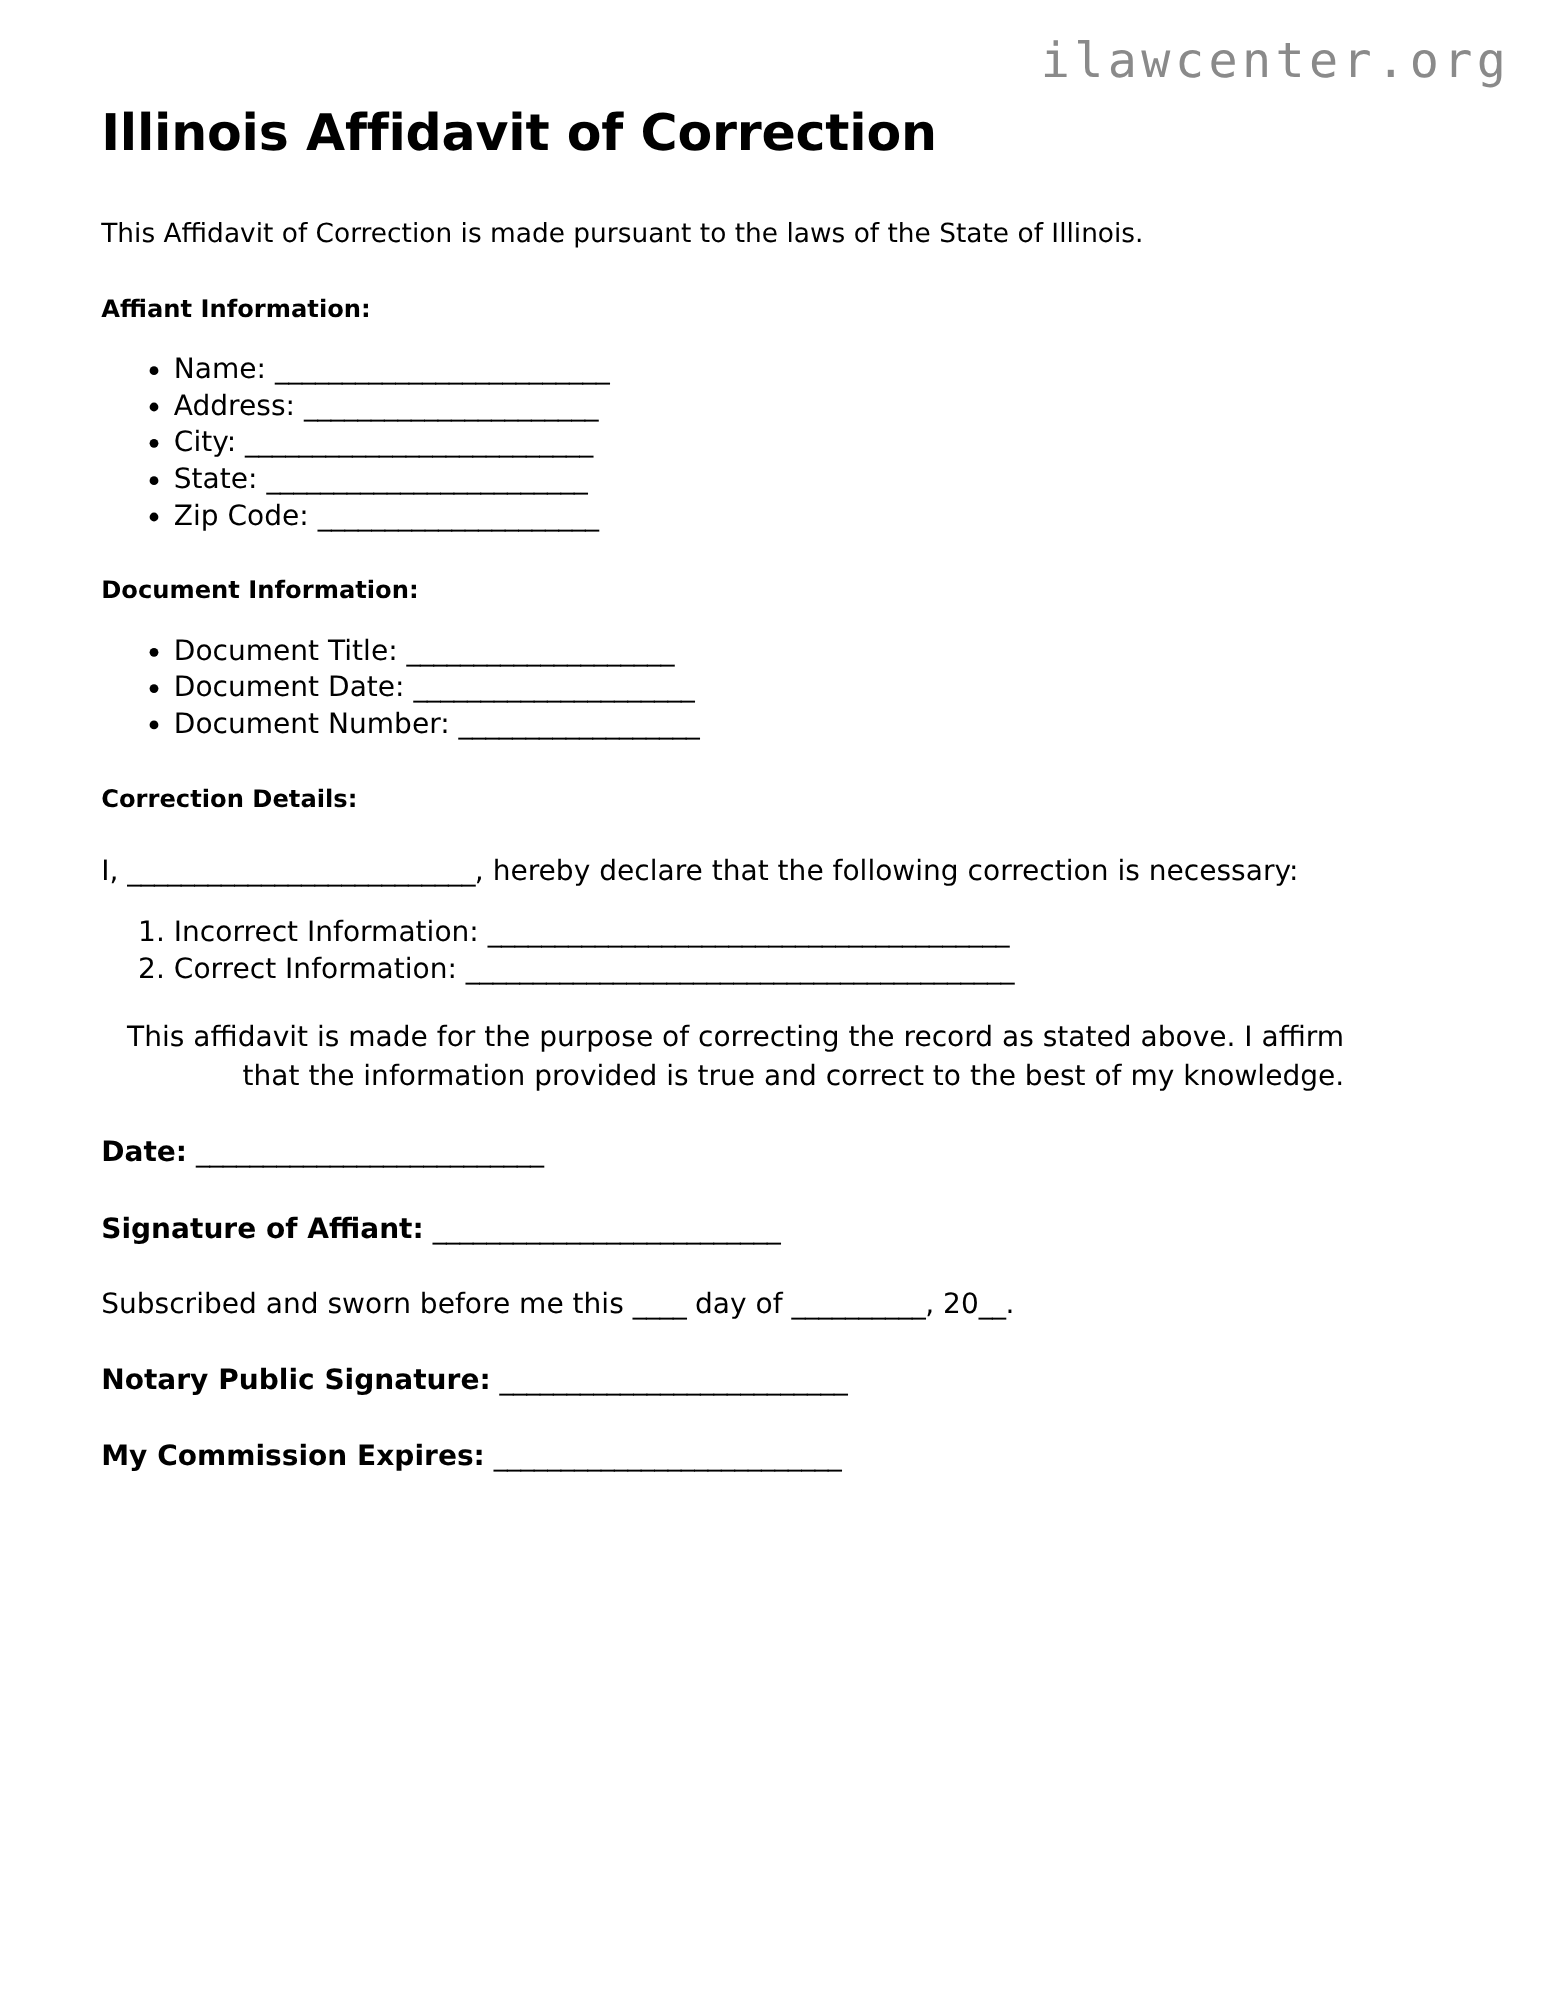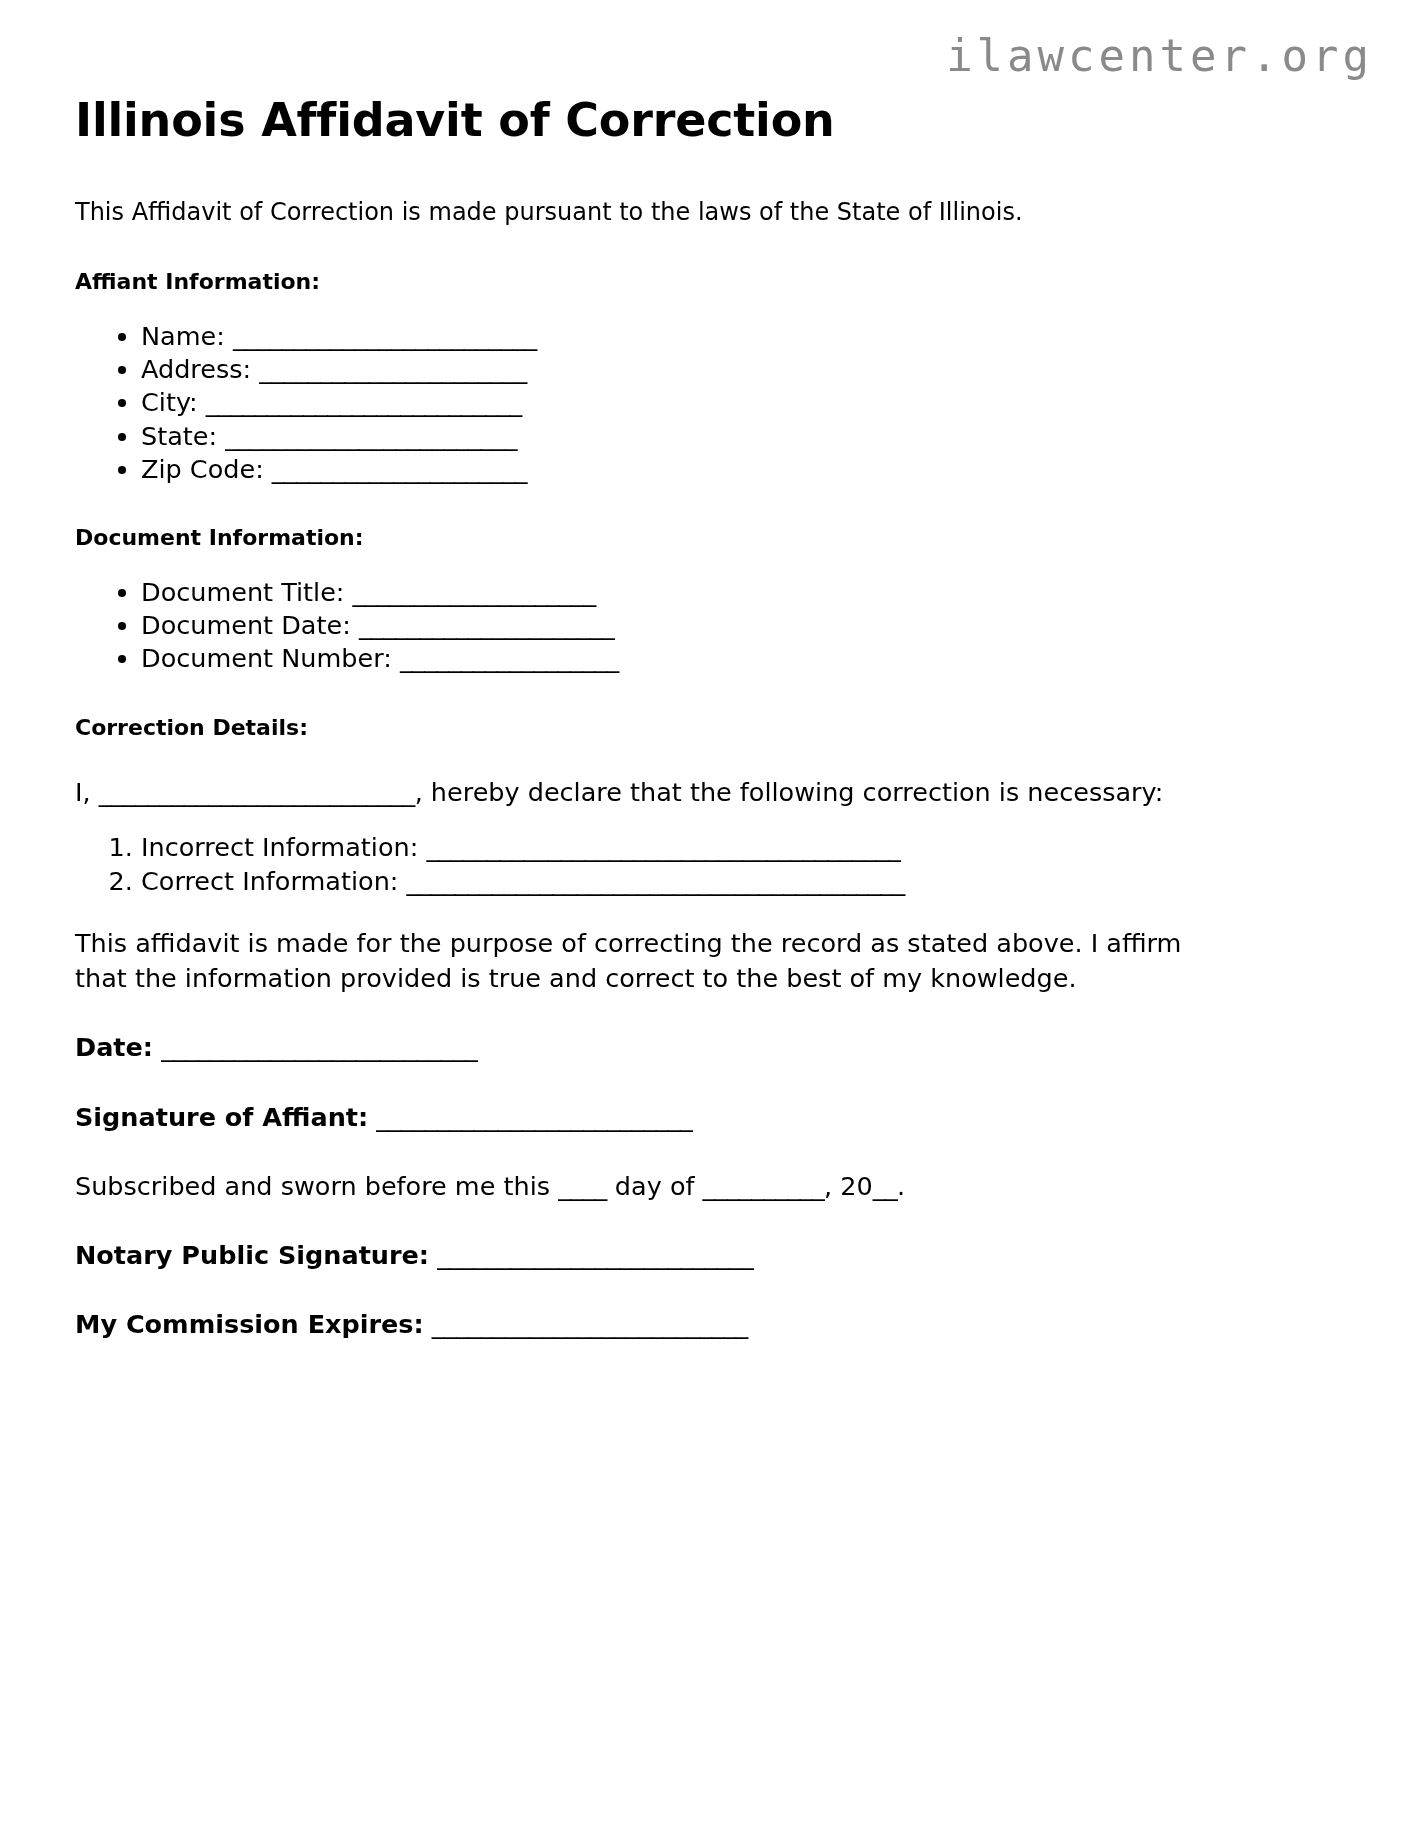--- a/index.html
+++ b/index.html
@@ -29,21 +29,21 @@
     right: 38px;
     font-family: "DejaVu Sans Mono", "Liberation Mono", monospace;
     font-size: 44px;
     letter-spacing: 4px;
     color: #8a8a8a;
     white-space: nowrap;
     line-height: 1;
   }
   .content {
     position: absolute;
-    left: 75px;
+    left: 92px;
     top: 96px;
     width: 1215px;
   }
   h1.doc-title {
     font-family: "DejaVu Sans", "Liberation Sans", sans-serif;
     font-size: 46px;
     font-weight: bold;
     line-height: 1.08;
     margin: 0 0 0 0;
     letter-spacing: -0.2px;
@@ -79,20 +79,21 @@
     font-size: 25.5px;
     line-height: 1.15;
     margin: 0 0 4px 0;
     white-space: nowrap;
   }
   p.body-text {
     font-size: 25.5px;
     line-height: 1.36;
     margin: 30px 0 4px 0;
     max-width: 1130px;
+    text-align: right;
   }
   p.declare-line {
     font-size: 25.5px;
     line-height: 1.3;
     margin: 34px 0 0 0;
     white-space: nowrap;
   }
   p.sig-line {
     font-size: 25.5px;
     line-height: 1.3;

